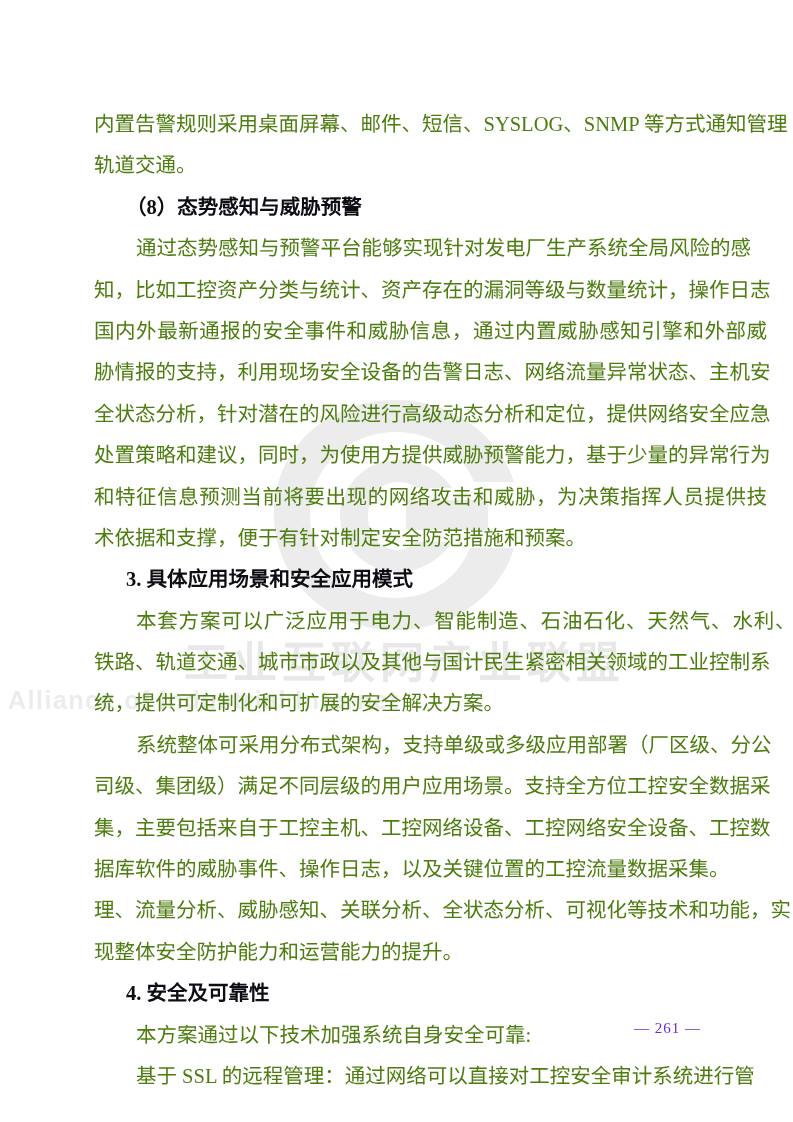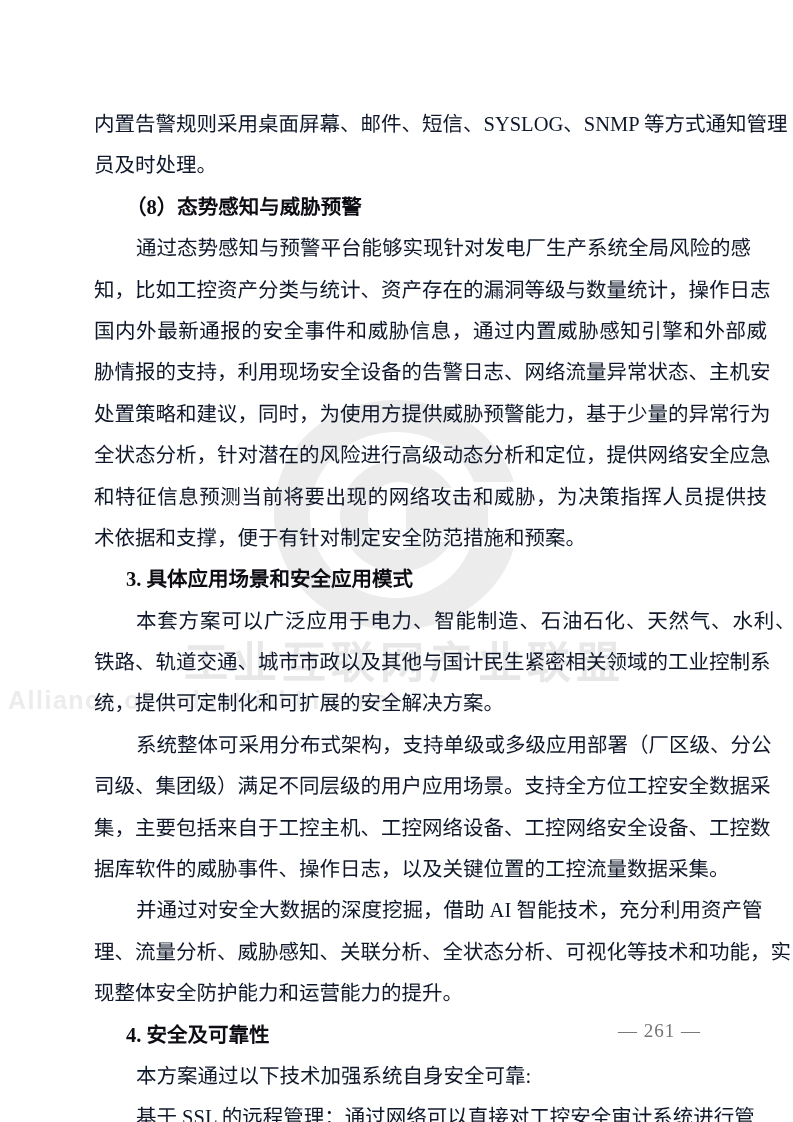--- a/index.html
+++ b/index.html
@@ -71,42 +71,42 @@
     position: absolute;
     left: 94px;
     top: 104px;
     width: 607px;
     z-index: 2;
   }
   .line {
     font-size: 20.5px;
     line-height: 41.4px;
     height: 41.4px;
-    color: #0f172a;
+    color: #4d7c0f;
     white-space: nowrap;
     letter-spacing: 0px;
   }
   .line.bold {
     font-weight: 700;
     color: #0d0d14;
   }
   .line.indent {
     padding-left: 42px;
   }
   .line.indent-h {
     padding-left: 32px;
   }
 
   
   .page-number {
     position: absolute;
     right: 92px;
     top: 1020px;
-    font-size: 19px;
-    color: #737373;
+    font-size: 15px;
+    color: #6d28d9;
     z-index: 2;
     letter-spacing: 1px;
     font-family: "Liberation Serif", "DejaVu Serif", serif;
   }
 </style>
 </head>
 <body>
 
 <div class="page">
 
@@ -137,39 +137,38 @@
                  C 150 90, 156 92, 160 96 Z"></path>
         <path d="M150 108 L 232 108 L 232 138 L 150 138 Z"></path>
       </g>
     </svg>
     <div class="wm-text-cn">工业互联网产业联盟</div>
     <div class="wm-text-en">Alliance of Industrial Internet</div>
   </div>
 
   <div class="content">
       <div class="line">内置告警规则采用桌面屏幕、邮件、短信、SYSLOG、SNMP 等方式通知管理</div>
-      <div class="line">员及时处理。</div>
+      <div class="line">轨道交通。</div>
       <div class="line bold indent-h">（8）态势感知与威胁预警</div>
       <div class="line indent">通过态势感知与预警平台能够实现针对发电厂生产系统全局风险的感</div>
       <div class="line">知，比如工控资产分类与统计、资产存在的漏洞等级与数量统计，操作日志</div>
       <div class="line" style="letter-spacing: 0.55px; text-align: center;">国内外最新通报的安全事件和威胁信息，通过内置威胁感知引擎和外部威</div>
       <div class="line">胁情报的支持，利用现场安全设备的告警日志、网络流量异常状态、主机安</div>
+      <div class="line">全状态分析，针对潜在的风险进行高级动态分析和定位，提供网络安全应急</div>
       <div class="line">处置策略和建议，同时，为使用方提供威胁预警能力，基于少量的异常行为</div>
-      <div class="line">全状态分析，针对潜在的风险进行高级动态分析和定位，提供网络安全应急</div>
       <div class="line" style="letter-spacing: 0.55px;">和特征信息预测当前将要出现的网络攻击和威胁，为决策指挥人员提供技</div>
       <div class="line">术依据和支撑，便于有针对制定安全防范措施和预案。</div>
       <div class="line bold indent-h">3. 具体应用场景和安全应用模式</div>
       <div class="line indent" style="letter-spacing: 0.8px; font-family: Liberation Serif, serif;">本套方案可以广泛应用于电力、智能制造、石油石化、天然气、水利、</div>
       <div class="line">铁路、轨道交通、城市市政以及其他与国计民生紧密相关领域的工业控制系</div>
       <div class="line">统，提供可定制化和可扩展的安全解决方案。</div>
       <div class="line indent">系统整体可采用分布式架构，支持单级或多级应用部署（厂区级、分公</div>
       <div class="line">司级、集团级）满足不同层级的用户应用场景。支持全方位工控安全数据采</div>
       <div class="line">集，主要包括来自于工控主机、工控网络设备、工控网络安全设备、工控数</div>
       <div class="line">据库软件的威胁事件、操作日志，以及关键位置的工控流量数据采集。</div>
-      <div class="line indent">并通过对安全大数据的深度挖掘，借助 AI 智能技术，充分利用资产管</div>
       <div class="line">理、流量分析、威胁感知、关联分析、全状态分析、可视化等技术和功能，实</div>
       <div class="line">现整体安全防护能力和运营能力的提升。</div>
       <div class="line bold indent-h">4. 安全及可靠性</div>
       <div class="line indent">本方案通过以下技术加强系统自身安全可靠:</div>
       <div class="line indent">基于 SSL 的远程管理：通过网络可以直接对工控安全审计系统进行管</div>
     </div>
 
   <div class="page-number">— 261 —</div>
 
 </div>

